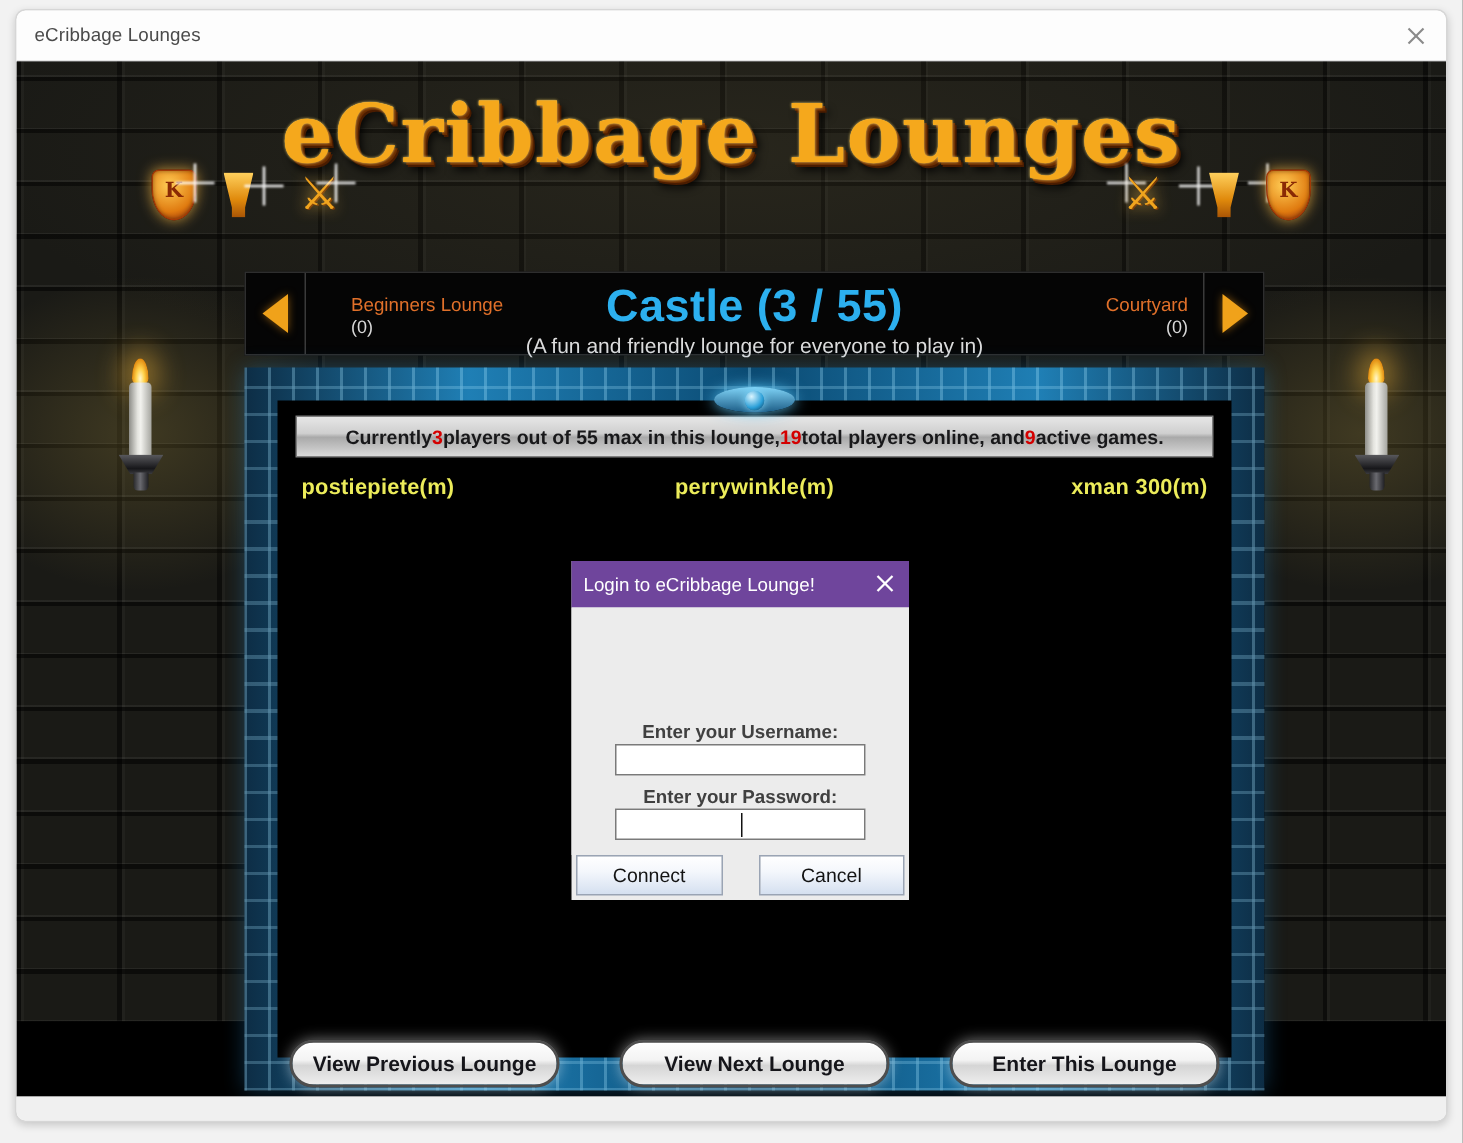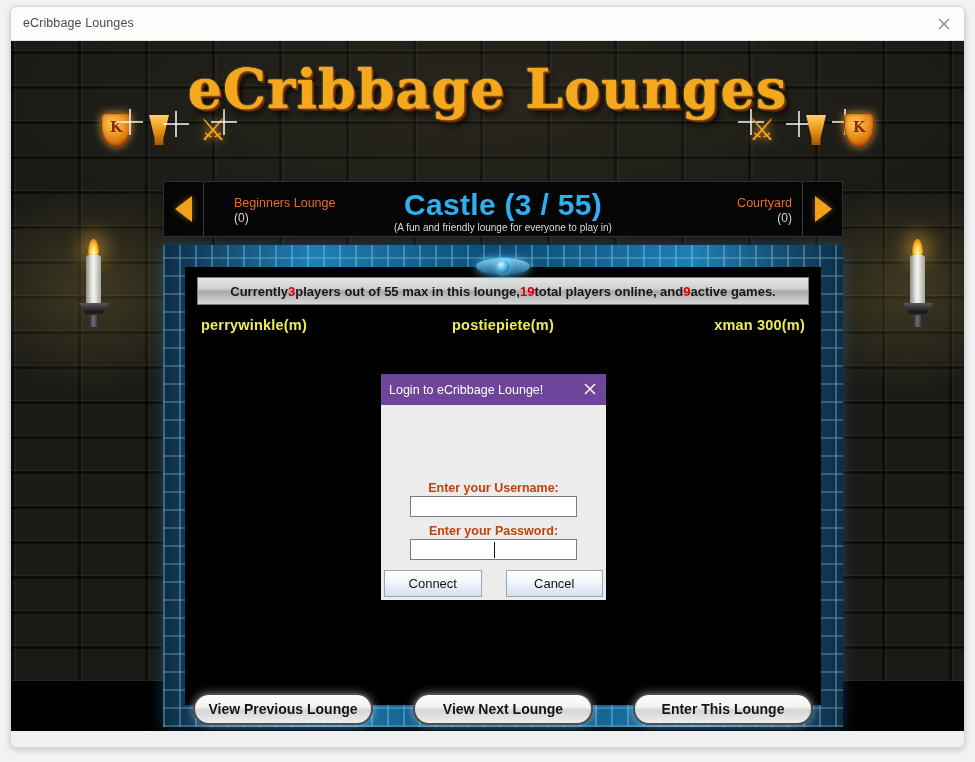--- a/index.html
+++ b/index.html
@@ -197,21 +197,21 @@
   .nav-side .cnt { color:#d8d8d8; font-size:12px; }
   .nav-left { left: 50px; text-align:left; }
   .nav-right { right: 50px; text-align:right; }
   .nav-center {
     position:absolute; left:0; right:0; top:7px; text-align:center;
   }
   .nav-title {
     font-size: 30px; font-weight: bold; color: #2cb0ef;
     line-height: 32px; letter-spacing: .3px;
   }
-  .nav-sub { font-size: 10px; color: #dcdcdc; margin-top: 1px; }
+  .nav-sub { font-size: 14px; color: #dcdcdc; margin-top: 1px; }
 
   
   .frame {
     position: absolute; left: 152px; top: 204px;
     width: 680px; height: 482px;
     padding: 22px;
     background:
       linear-gradient(90deg, #0d2d45 0%, #1f7fb5 22%, #0b4a72 50%, #1f7fb5 78%, #0d2d45 100%);
     box-shadow: 0 0 14px rgba(40,150,220,.35);
   }
@@ -311,21 +311,21 @@
   .modal-x {
     position:absolute; right: 7px; top: 6px;
     width: 18px; height: 18px; cursor:pointer;
   }
   .modal-body {
     position:relative; height: 165px;
     background: #ececec;
   }
   .field-label {
     text-align:center;
-    font-size: 12.5px; font-weight: bold; color:#c2410c;
+    font-size: 12.5px; font-weight: bold; color:#404040;
   }
   .lbl-user { position:absolute; left:0; right:0; top:76px; }
   .lbl-pass { position:absolute; left:0; right:0; top:119px; }
   .field {
     position:absolute; left: 29px;
     width: 167px; height: 21px;
     background:#fff;
     border:1px solid #7a7a7a;
   }
   .fld-user { top: 91px; }
@@ -439,22 +439,22 @@
           <span>Currently </span>
             <span class="num">3</span>
             <span> players out of 55 max in this lounge, </span>
             <span class="num">19</span>
             <span> total players online, and </span>
             <span class="num">9</span>
             <span> active games.</span>
         </div>
 
         <div class="players">
+          <div class="player">postiepiete(m)</div>
           <div class="player">perrywinkle(m)</div>
-          <div class="player">postiepiete(m)</div>
           <div class="player">xman 300(m)</div>
         </div>
 
       </div>
     </div>
 
     <div class="pill-row">
       <div class="pill">View Previous Lounge</div>
       <div class="pill">View Next Lounge</div>
       <div class="pill">Enter This Lounge</div>

